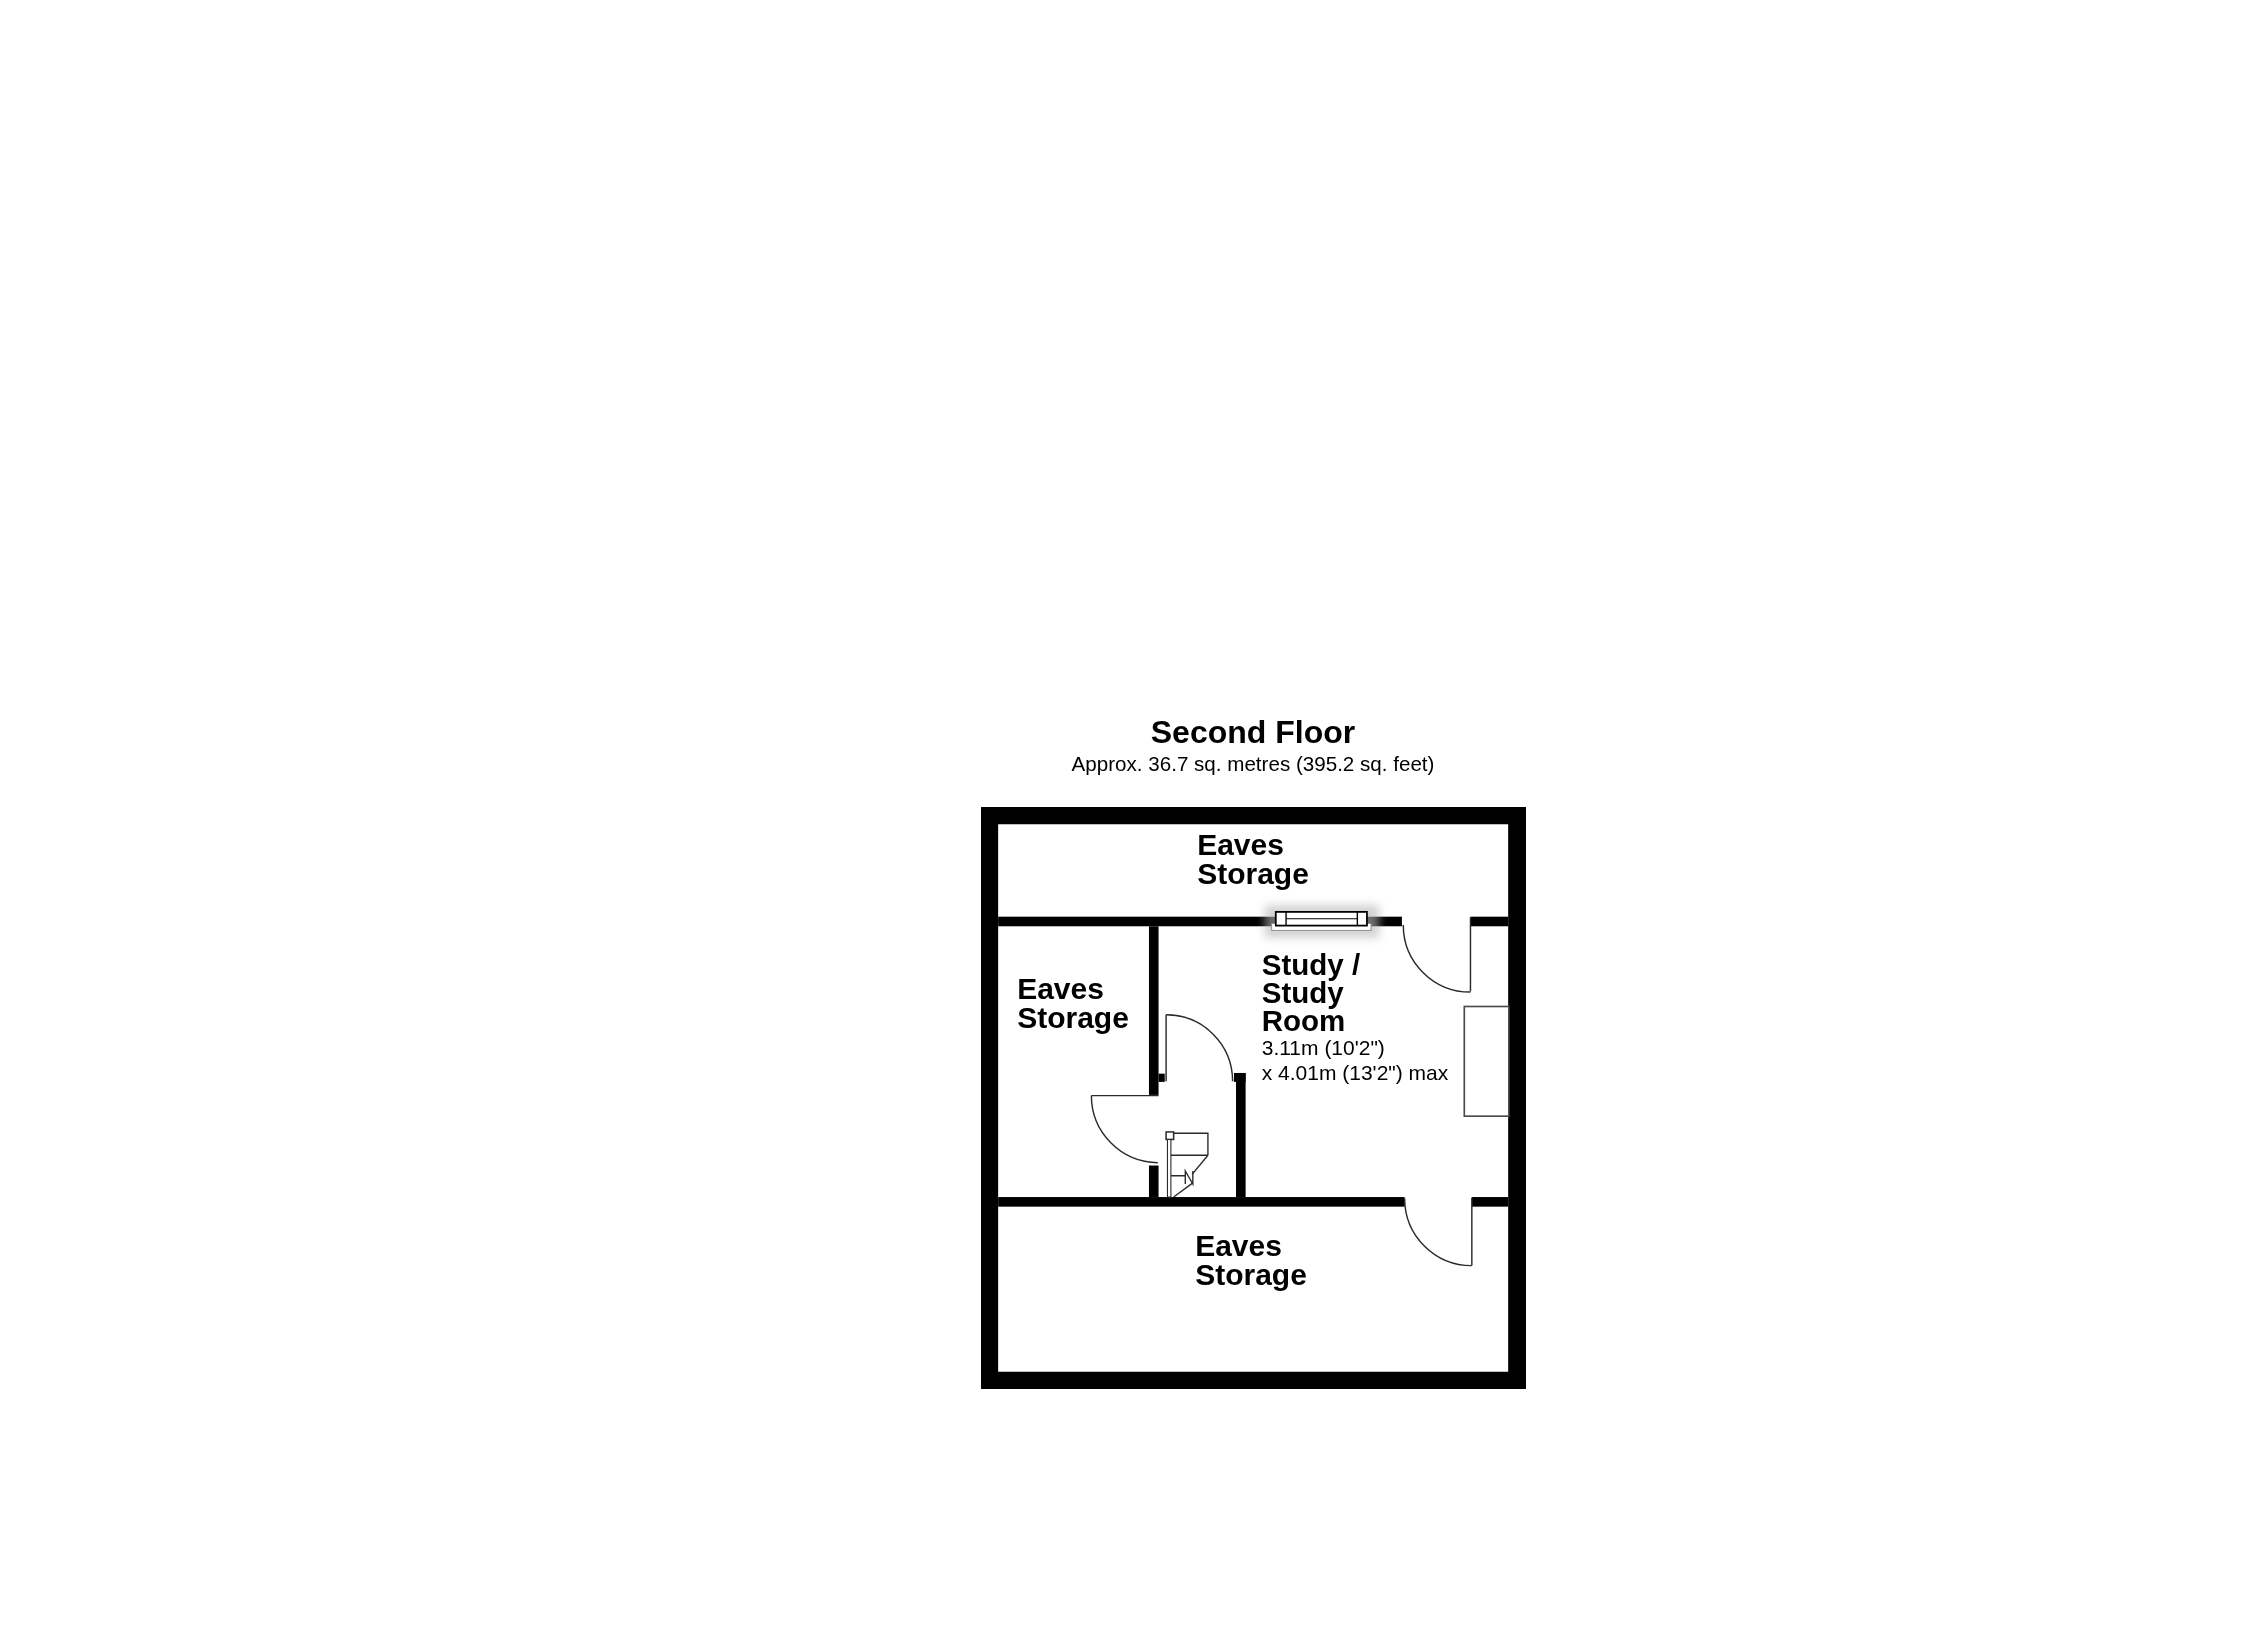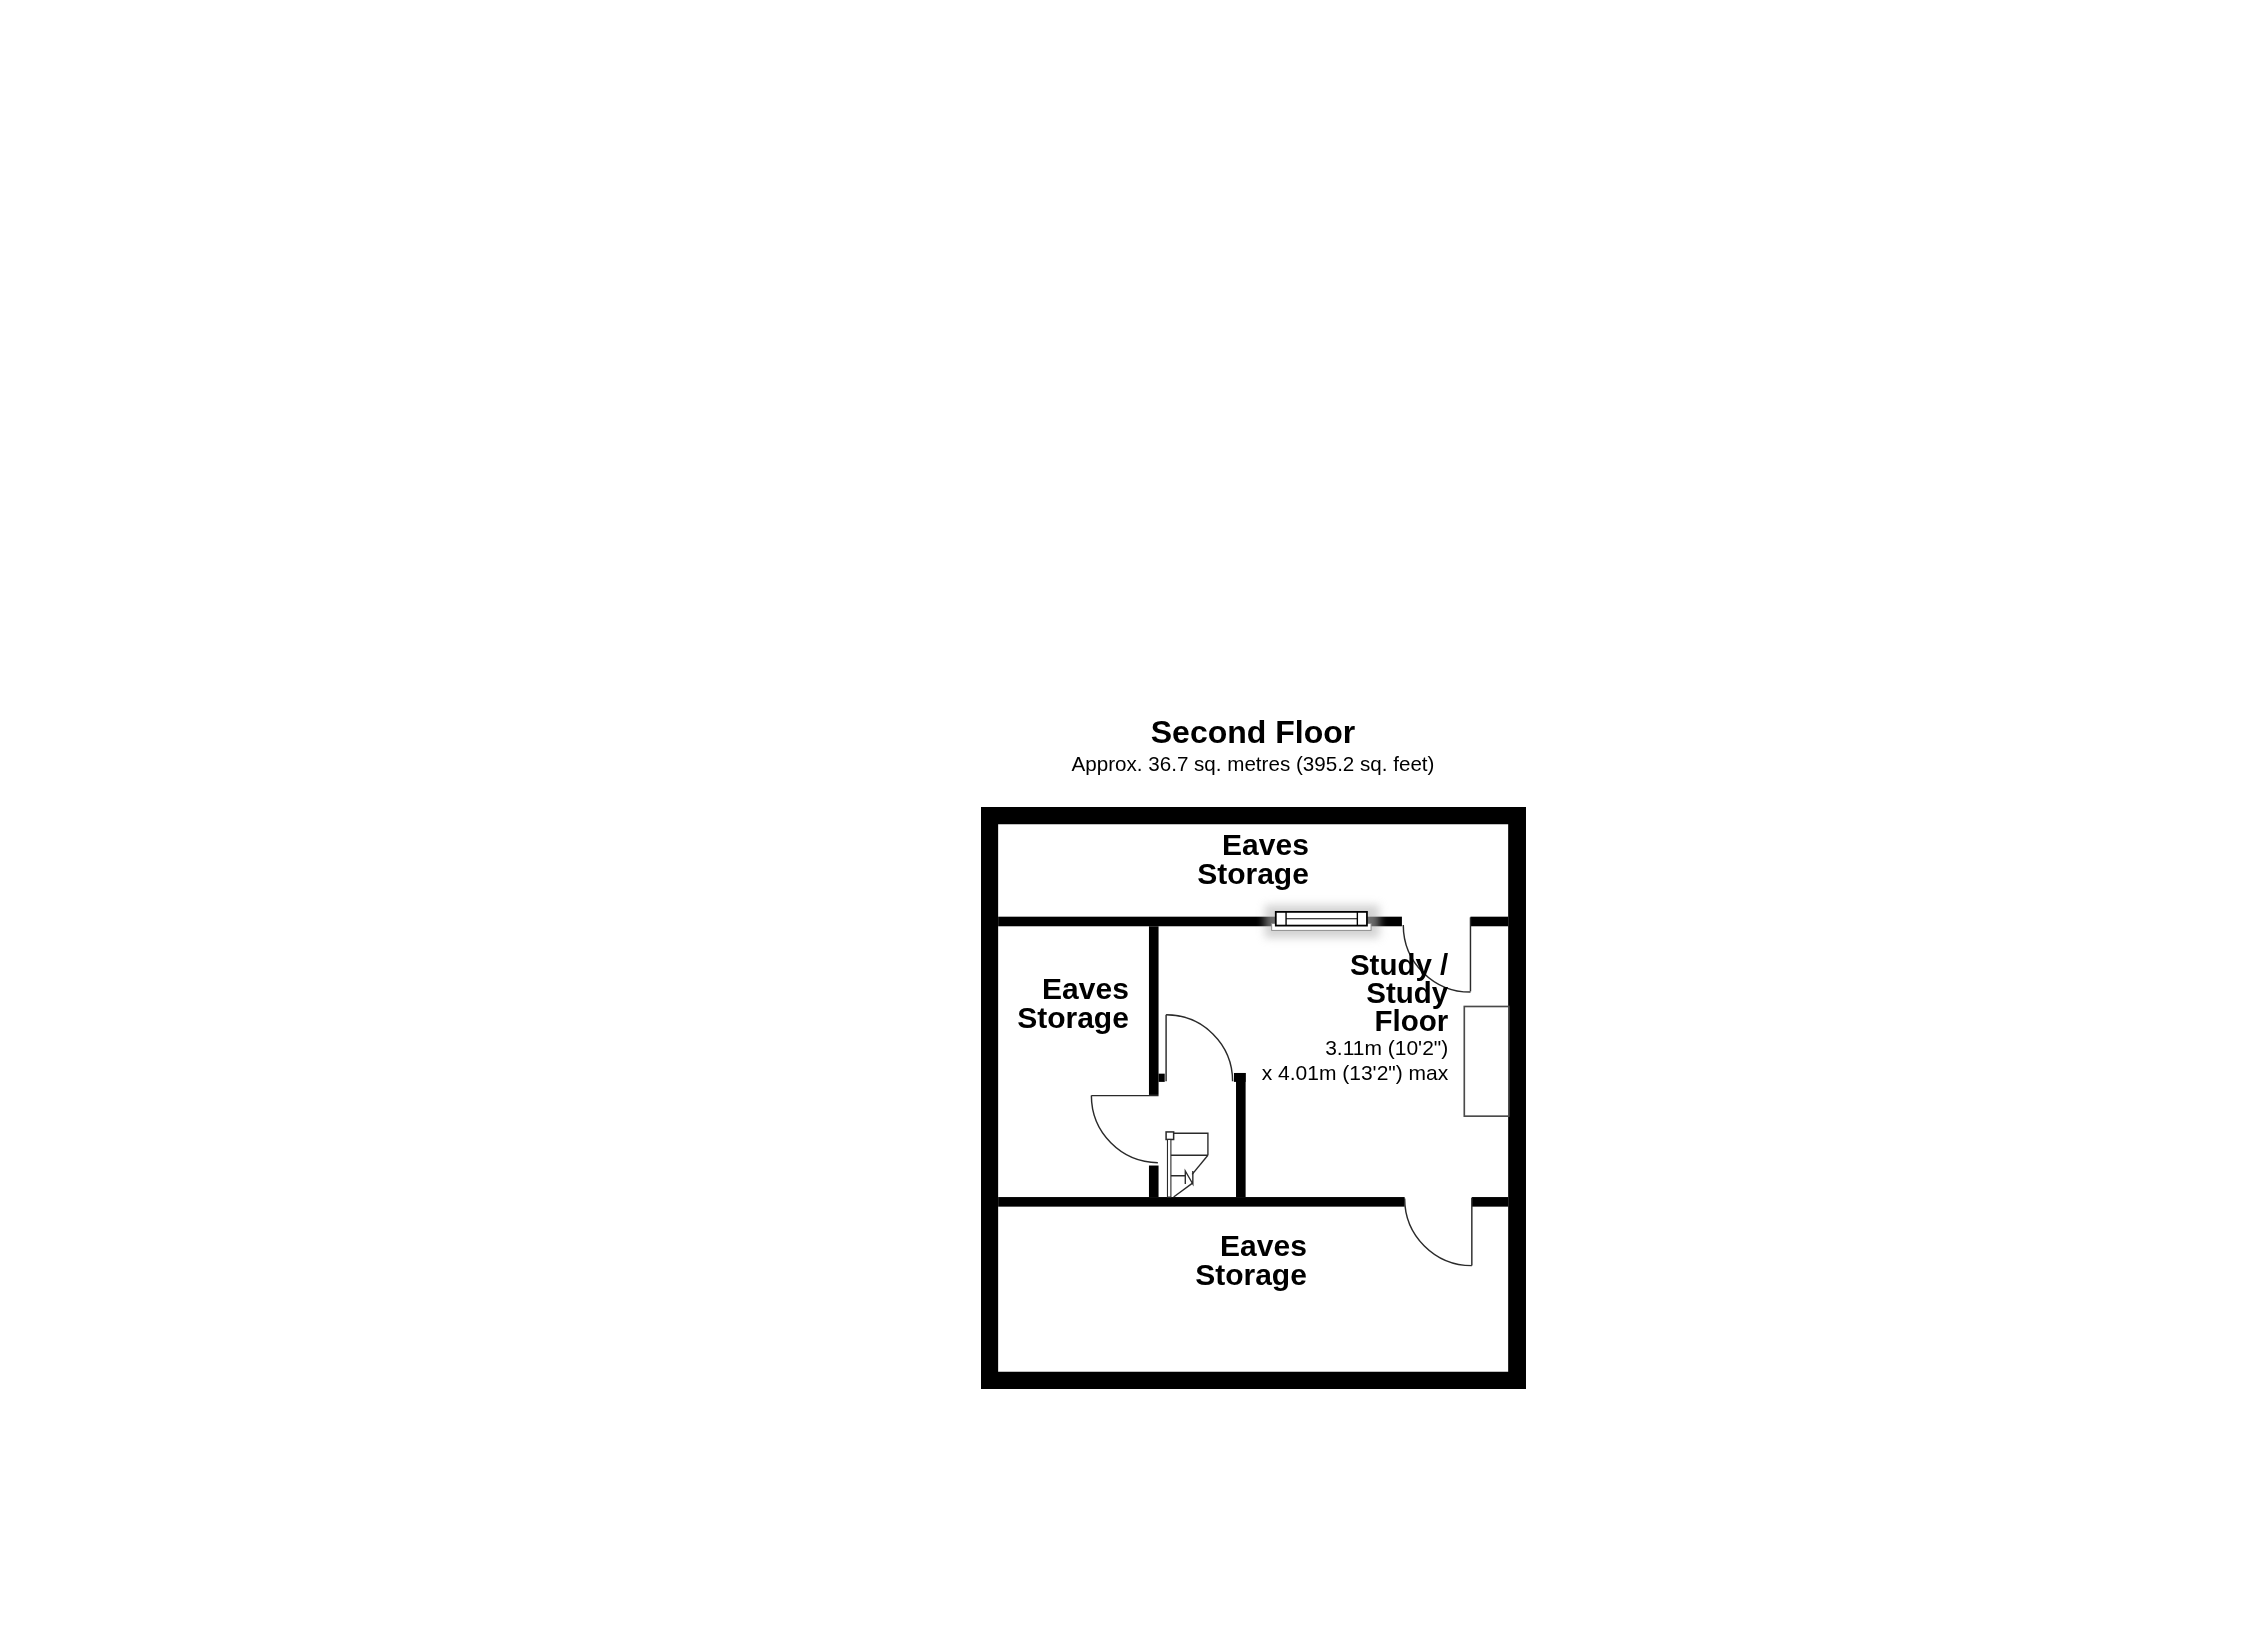--- a/index.html
+++ b/index.html
@@ -39,21 +39,21 @@
   .plan-svg {
     position: absolute;
     left: 981px;
     top: 807px;
     width: 545px;
     height: 582px;
   }
   .room-label {
     position: absolute;
     transform: translateX(-50%);
-    text-align: right;
+    text-align: left;
     white-space: nowrap;
   }
   .room-label span { display: block; }
   .bold-line {
     font-weight: bold;
     font-size: 30px;
     line-height: 29px;
   }
   .study-label .bold-line {
     font-size: 29.5px;
@@ -142,21 +142,21 @@
 </div>
 
 <div class="room-label label-eaves-left">
   <span class="bold-line">Eaves</span>
   <span class="bold-line">Storage</span>
 </div>
 
 <div class="room-label study-label">
   <span class="bold-line">Study /</span>
   <span class="bold-line">Study</span>
-  <span class="bold-line">Floor</span>
+  <span class="bold-line">Room</span>
   <span class="dim-line">3.11m (10'2")</span>
   <span class="dim-line">x 4.01m (13'2") max</span>
 </div>
 
 <div class="room-label label-eaves-bottom">
   <span class="bold-line">Eaves</span>
   <span class="bold-line">Storage</span>
 </div>
 
 

